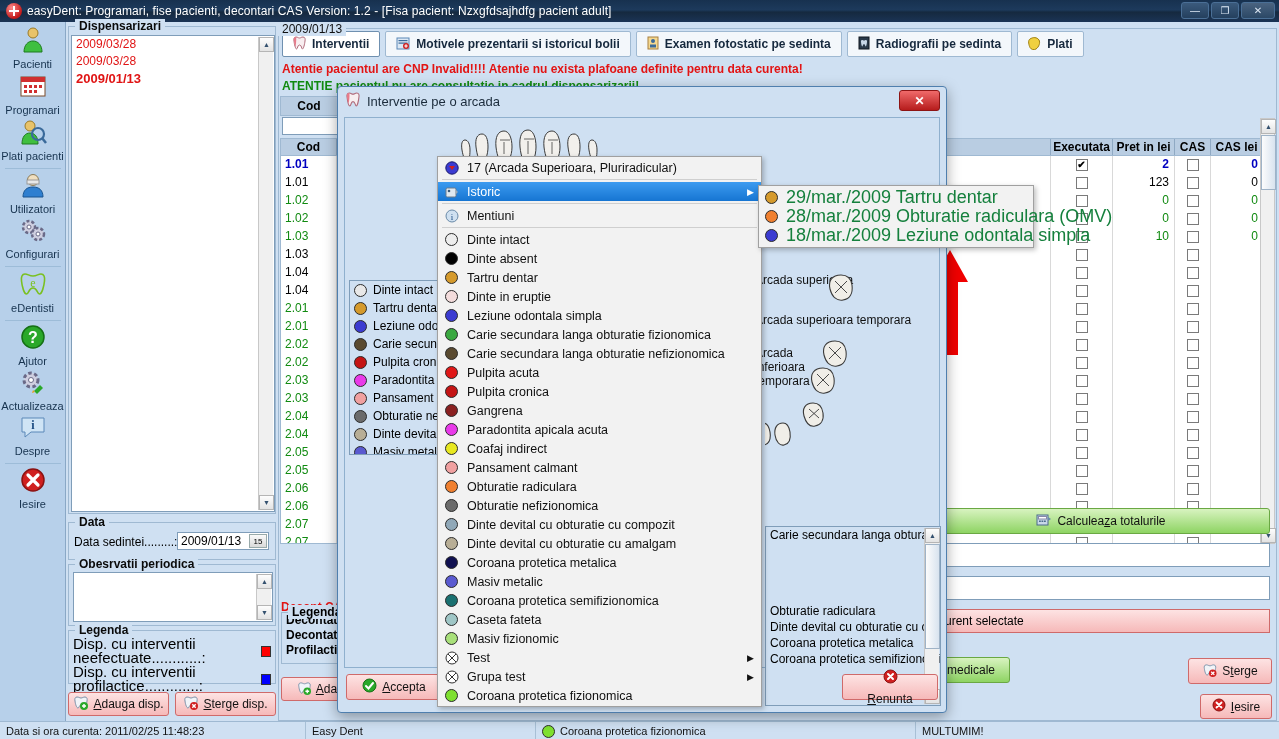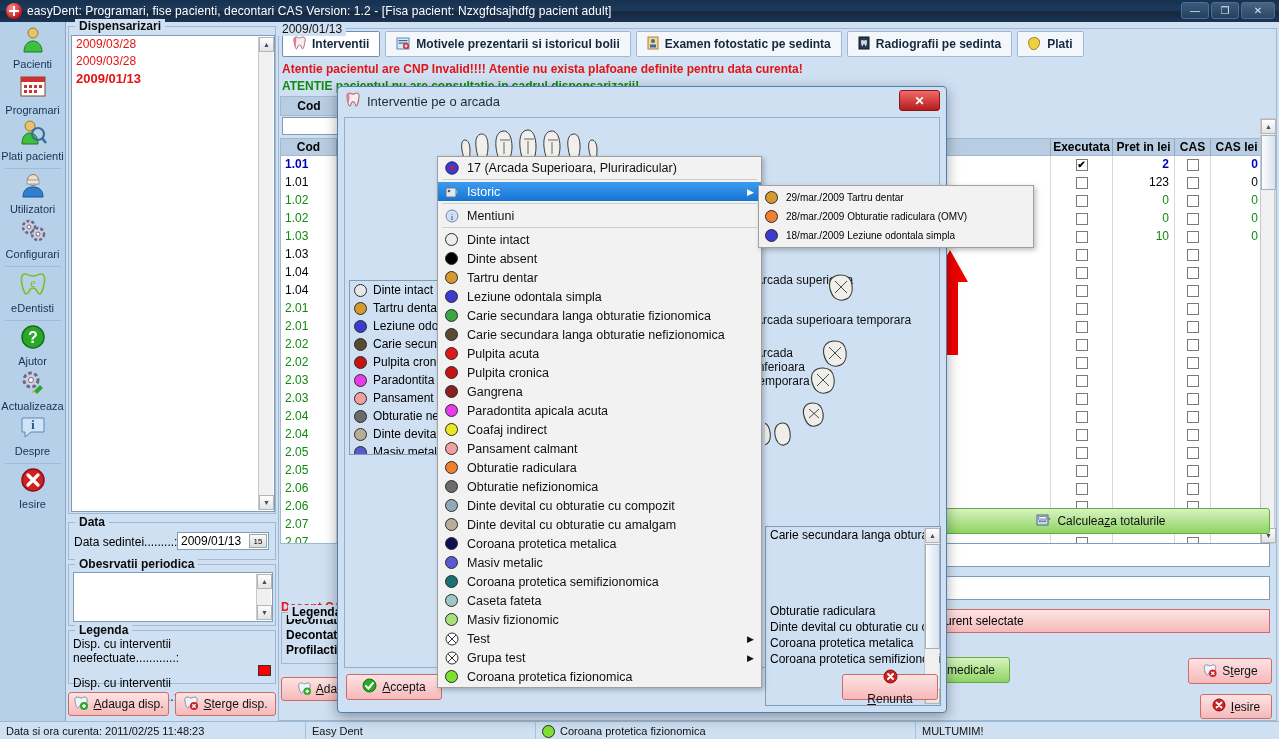--- a/index.html
+++ b/index.html
@@ -91,21 +91,21 @@
     font-size: 8px; display: flex; align-items: center; justify-content: center;
   }
 
   #grpObs { left: 68px; top: 564px; width: 208px; height: 62px; }
   #obsBox {
     position: absolute; left: 4px; top: 7px; width: 200px; height: 50px;
     background: #fff; border: 1px solid #7f9db9;
   }
 
   #grpLeg { left: 68px; top: 630px; width: 208px; height: 54px; }
-  #grpLeg .lrow { display: flex; align-items: center; font-size: 12px; padding: 0 4px; line-height: 14px; flex-direction: column; }
+  #grpLeg .lrow { display: flex; align-items: center; font-size: 15px; padding: 0 4px; line-height: 14px; }
   #grpLeg .lrow .sw { width: 13px; height: 11px; border: 1px solid #333; margin-left: auto; }
 
   #leftBtns { position: absolute; left: 68px; top: 692px; width: 208px; display: flex; gap: 6px; }
   .btn {
     background: linear-gradient(to bottom,#fde3e3,#f6b9b9);
     border: 1px solid #cf6a6a; border-radius: 3px;
     font-size: 12px; color: #111; display: flex; align-items: center;
     justify-content: center; gap: 5px; height: 24px; cursor: default;
   }
   .btn.green { background: linear-gradient(to bottom,#d8f3c0,#8ed463); border-color: #6aa843; }
@@ -221,21 +221,21 @@
   #ctxMenu .mi .arrow { position: absolute; right: 7px; font-size: 9px; }
   #ctxMenu .sep { height: 1px; background: #cfcfcf; margin: 2px 4px; }
   #ctxMenu .ic18 { width: 15px; height: 15px; flex: none; display:flex; align-items:center; justify-content:center; }
 
   #subMenu {
     position: absolute; left: 758px; top: 185px; width: 276px;
     background: #f2f2f2; border: 1px solid #a0a0a0; z-index: 31; padding: 2px 0;
     box-shadow: 2px 2px 5px rgba(0,0,0,.25);
   }
   #subMenu .mi { height: 19px; display: flex; align-items: center; gap: 8px; padding-left: 6px;
-    font-size: 10px; color: #000000; white-space: nowrap; }
+    font-size: 18px; color: #15803d; white-space: nowrap; }
 
   
   #statusbar {
     position: absolute; left: 0; bottom: 0; width: 1279px; height: 18px;
     background: #cfe0f2; border-top: 1px solid #9fb9d2; display: flex; align-items: flex-start;
     font-size: 11px; color: #111;
   }
   #statusbar .sec { border-right: 1px solid #a8c0d6; height: 18px; display: flex;
     align-items: center; padding: 0 6px; gap: 5px; }
 </style>
@@ -1051,20 +1051,26 @@
         <span>Dinte absent</span>
       </div>
       <div class="mi">
         <span class="ic18">
           <span class="dot" style="background:#d59a2c"></span>
         </span>
         <span>Tartru dentar</span>
       </div>
       <div class="mi">
         <span class="ic18">
+          <span class="dot" style="background:#f3dcdc"></span>
+        </span>
+        <span>Dinte in eruptie</span>
+      </div>
+      <div class="mi">
+        <span class="ic18">
           <span class="dot" style="background:#3b3bd1"></span>
         </span>
         <span>Leziune odontala simpla</span>
       </div>
       <div class="mi">
         <span class="ic18">
           <span class="dot" style="background:#3aa840"></span>
         </span>
         <span>Carie secundara langa obturatie fizionomica</span>
       </div>

